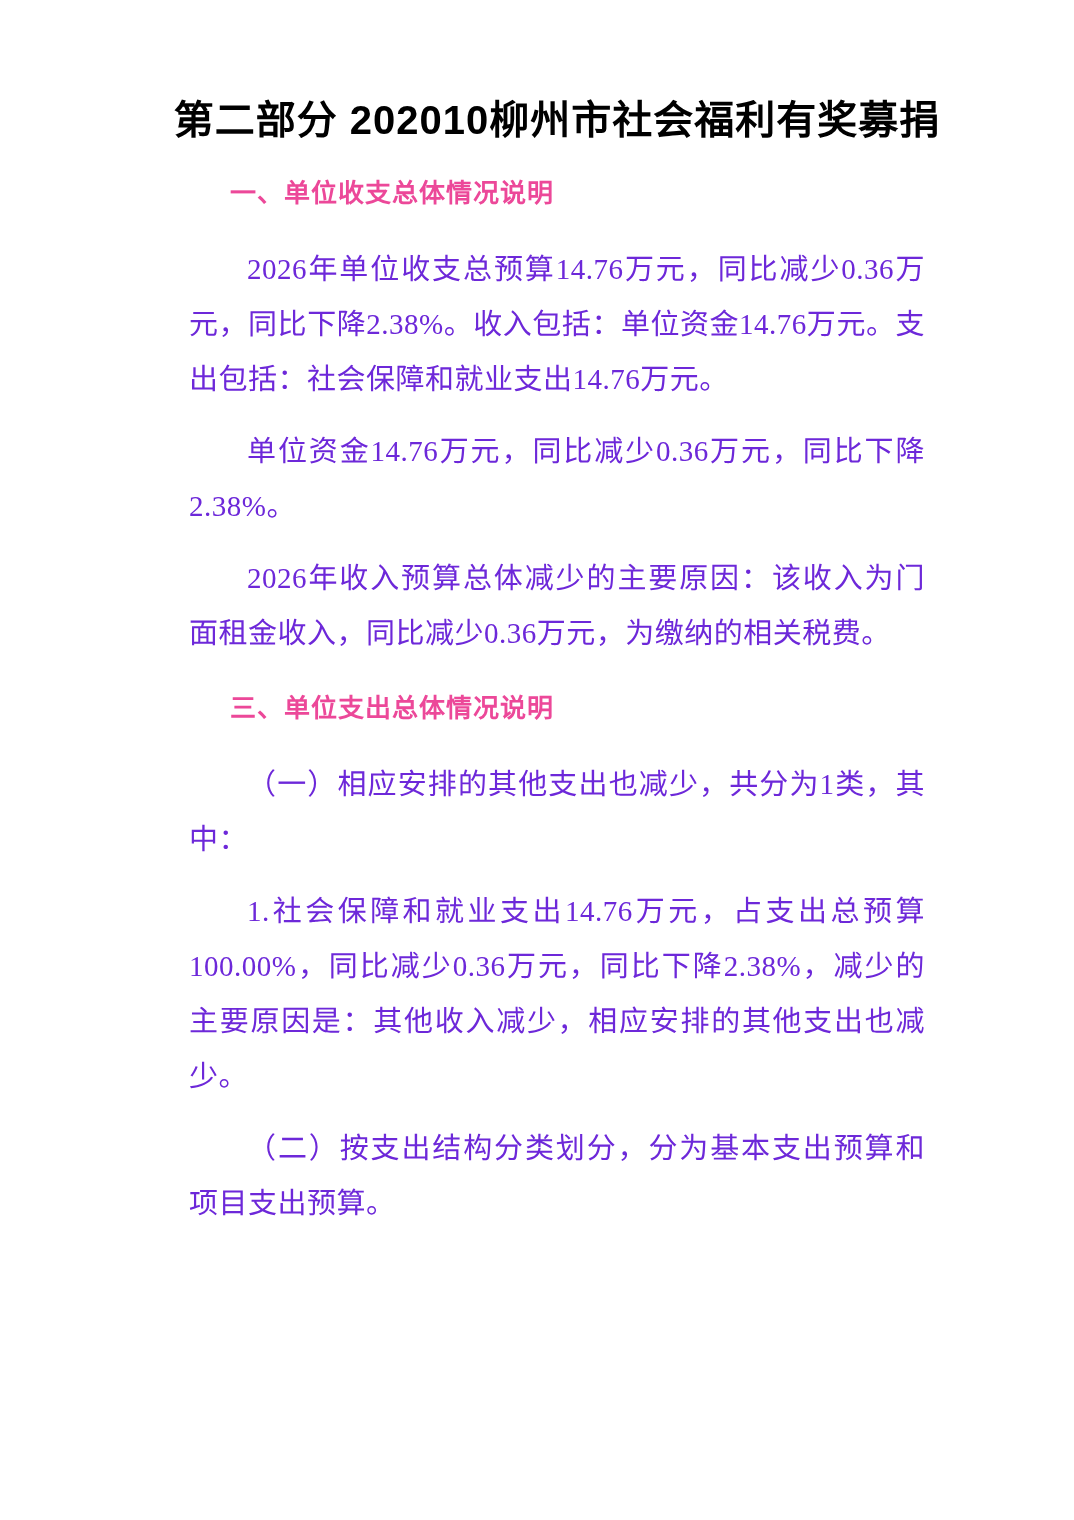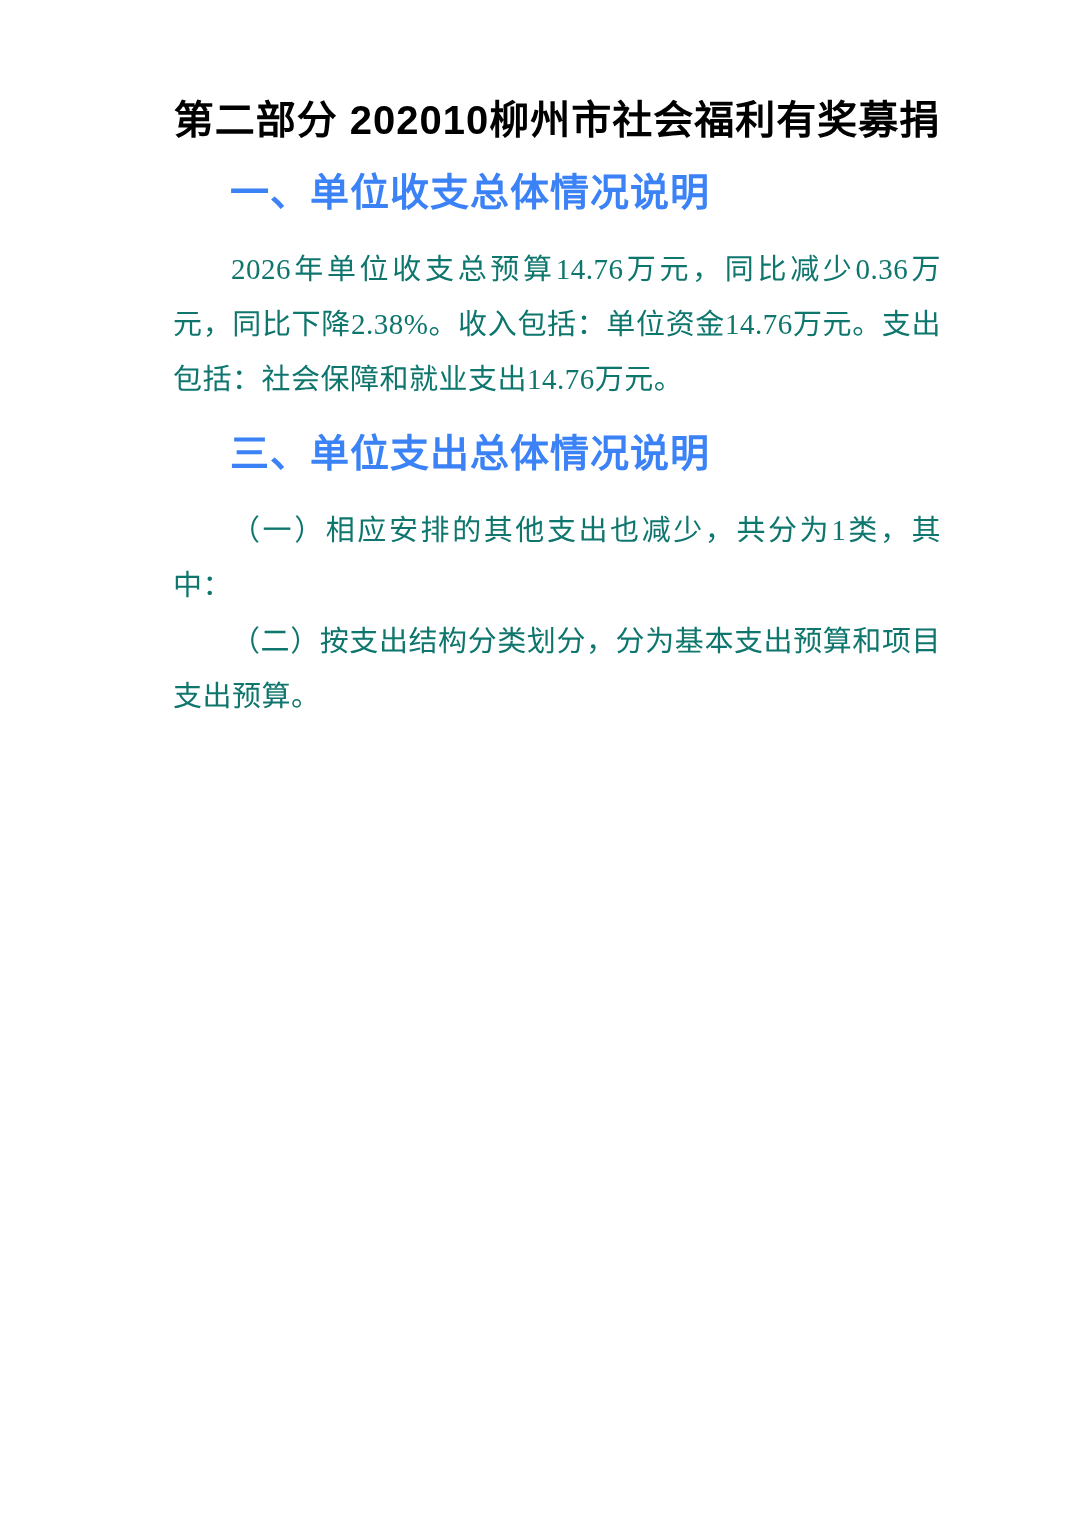--- a/index.html
+++ b/index.html
@@ -33,54 +33,57 @@
     line-height: 52px;
     text-align: center;
     color: #000000;
     letter-spacing: 1px;
   }
   .section-heading {
     margin: 26px 0 28px 0;
     padding-left: 58px;           
     font-family: "Liberation Sans", sans-serif;
     font-weight: 700;
-    font-size: 39px;
+    font-size: 26px;
     line-height: 42px;
-    color: #3b82f6;
+    color: #ec4899;
     letter-spacing: 1px;
   }
   .body-para {
-    margin: 1px;
+    margin: 17px;
     font-size: 29px;
     line-height: 55px;
     text-indent: 58px;            
     text-align: justify;
     text-justify: inter-character;
     letter-spacing: 0.5px;
-    color: #0f766e;
+    color: #6d28d9;
   }
 </style>
 </head>
 <body>
 
 <div class="page">
   <div class="content">
 
     <h1 class="doc-title">
       <span>第二部分 202010柳州市社会福利有奖募捐</span><br>
     </h1>
 
     <section>
       <h2 class="section-heading">一、单位收支总体情况说明</h2>
       <p class="body-para">2026年单位收支总预算14.76万元，同比减少0.36万元，同比下降2.38%。收入包括：单位资金14.76万元。支出包括：社会保障和就业支出14.76万元。</p>
     </section>
 
     <section>
+      <p class="body-para">单位资金14.76万元，同比减少0.36万元，同比下降2.38%。</p>
+      <p class="body-para">2026年收入预算总体减少的主要原因：该收入为门面租金收入，同比减少0.36万元，为缴纳的相关税费。</p>
     </section>
 
     <section>
       <h2 class="section-heading">三、单位支出总体情况说明</h2>
       <p class="body-para">（一）相应安排的其他支出也减少，共分为1类，其中：</p>
+      <p class="body-para">1.社会保障和就业支出14.76万元，占支出总预算100.00%，同比减少0.36万元，同比下降2.38%，减少的主要原因是：其他收入减少，相应安排的其他支出也减少。</p>
       <p class="body-para">（二）按支出结构分类划分，分为基本支出预算和项目支出预算。</p>
     </section>
 
   </div>
 </div>
 
 </body></html>

